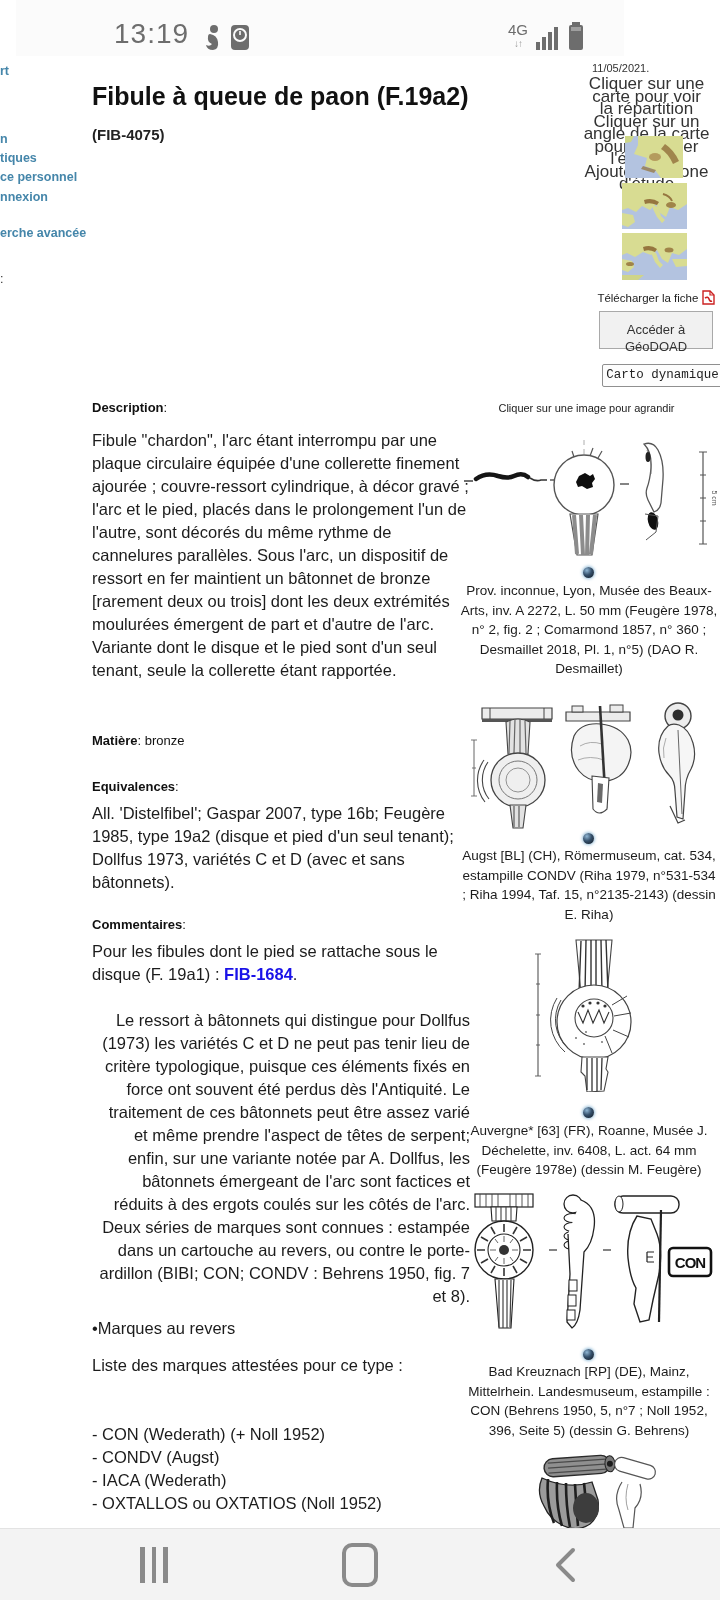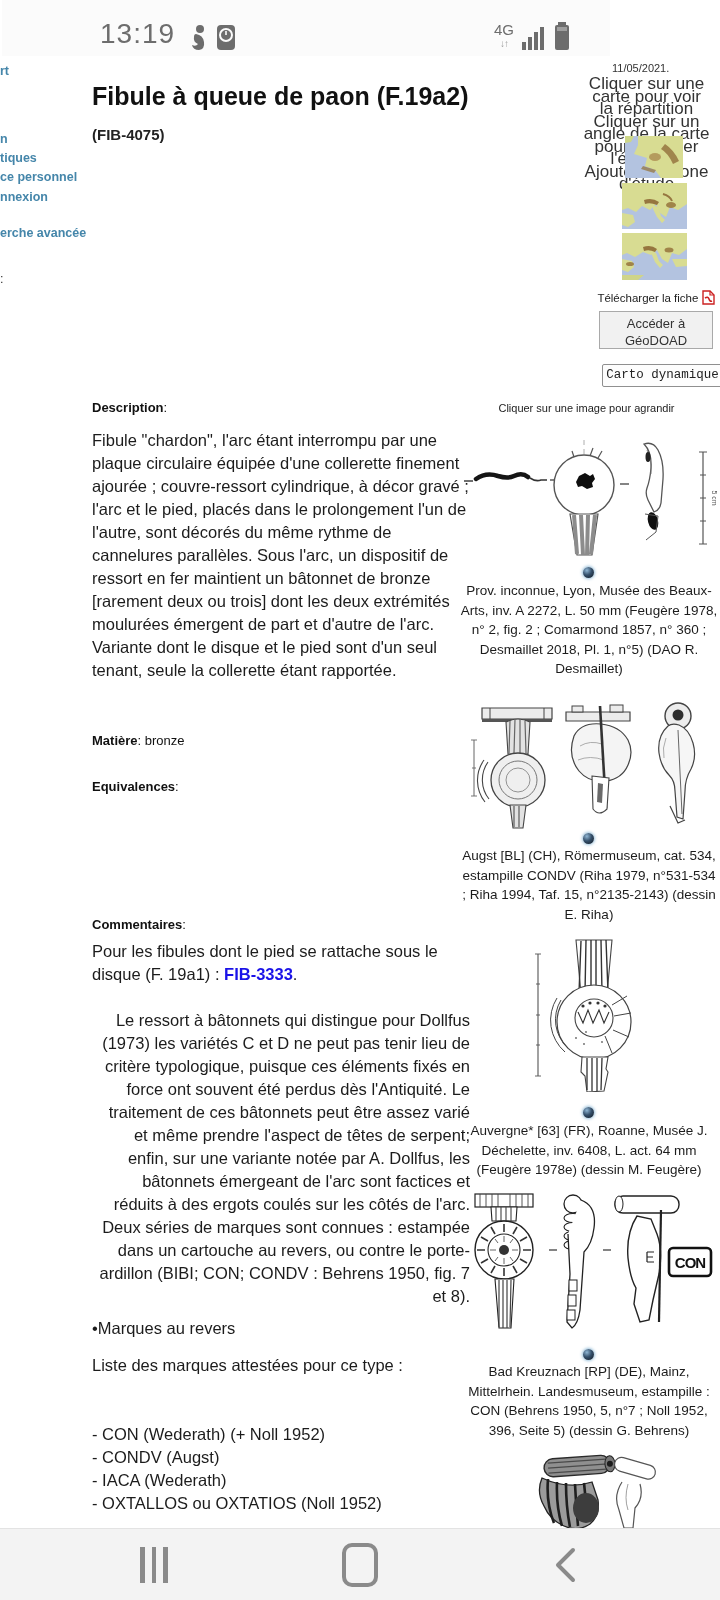--- a/index.html
+++ b/index.html
@@ -1,44 +1,44 @@
 <!DOCTYPE html>
 <html><head>
 <meta charset="utf-8">
 <style>
   html,body{margin:0;padding:0;background:#e9e9e9;}
   .screen{position:relative;width:720px;height:1600px;background:#ffffff;overflow:hidden;
           font-family:"Liberation Sans",sans-serif;color:#1c1c1c;}
 
   
-  .statusbar{position:absolute;left:2px;top:0;width:608px;height:56px;background:#fbfbfb;}
+  .statusbar{position:absolute;left:16px;top:0;width:608px;height:56px;background:#fbfbfb;}
   .clock{position:absolute;left:98px;top:18px;font-size:28px;font-weight:400;color:#6d6d6d;letter-spacing:1px;}
   .sb-icon{position:absolute;top:24px;}
   .sb-right{position:absolute;top:22px;right:40px;display:flex;align-items:flex-end;gap:8px;}
   .net4g{font-size:15px;font-weight:normal;color:#6d6d6d;line-height:12px;text-align:center;}
   .net4g .arrows{font-size:10px;letter-spacing:-1px;color:#9a9a9a;}
 
   
   .side-frag{position:absolute;left:0;font-size:12.5px;font-weight:bold;color:#4586aa;white-space:nowrap;}
   .side-colon{color:#333;font-weight:normal;}
 
   
   .title{position:absolute;left:92px;top:82px;font-size:25px;font-weight:bold;color:#111;}
   .subtitle{position:absolute;left:92px;top:126px;font-size:15px;font-weight:bold;color:#222;}
 
   
-  .mp-date{position:absolute;left:612px;top:62px;font-size:11px;color:#333;}
+  .mp-date{position:absolute;left:592px;top:62px;font-size:11px;color:#333;}
   .mp-instr{position:absolute;left:575px;top:78px;width:143px;text-align:center;
             font-size:17px;line-height:12.5px;color:#333;}
   .map-thumb{position:absolute;display:block;border:0;}
   .mp-download{position:absolute;left:592px;top:290px;width:128px;text-align:center;
                font-size:11.5px;color:#222;}
   .btn-geodoad{position:absolute;left:599px;top:311px;width:114px;height:38px;
                background:#f1f1f1;border:1px solid #a9a9a9;font-size:13px;line-height:17px;
-               text-align:center;color:#333;padding-top:3px;box-sizing:border-box;}
+               text-align:center;color:#333;padding-top:9px;box-sizing:border-box;}
   .btn-carto{position:absolute;left:602px;top:364px;width:121px;height:23px;
              background:#fdfdfd;border:1px solid #8f8f8f;border-radius:2px;font-size:12.5px;
              text-align:center;color:#222;line-height:21px;box-sizing:border-box;font-family:Liberation Mono, monospace;}
 
   
   .a-label{position:absolute;left:92px;font-size:13px;font-weight:bold;color:#111;}
   .a-label .colon{font-weight:normal;}
   .a-par{position:absolute;left:92px;width:378px;font-size:16.5px;line-height:23px;color:#1c1c1c;}
   .prewrap{white-space:pre-line;text-align:right;}
   .fib-link{color:#1a12e8;font-weight:bold;text-decoration:none;}
@@ -164,26 +164,27 @@
   </div>
   <div class="a-par" style="top:429px">Fibule "chardon", l'arc étant interrompu par une plaque circulaire équipée d'une collerette finement ajourée ; couvre-ressort cylindrique, à décor gravé ; l'arc et le pied, placés dans le prolongement l'un de l'autre, sont décorés du même rythme de cannelures parallèles. Sous l'arc, un dispositif de ressort en fer maintient un bâtonnet de bronze [rarement deux ou trois] dont les deux extrémités moulurées émergent de part et d'autre de l'arc. Variante dont le disque et le pied sont d'un seul tenant, seule la collerette étant rapportée.</div>
 
   <div class="a-label" style="top:733px">
     <span>Matière</span><span class="colon">:</span><span class="colon"> bronze</span>
   </div>
 
   <div class="a-label" style="top:779px">
     <span>Equivalences</span><span class="colon">:</span>
   </div>
+  <div class="a-par" style="top:802px">All. 'Distelfibel'; Gaspar 2007, type 16b; Feugère 1985, type 19a2 (disque et pied d'un seul tenant); Dollfus 1973, variétés C et D (avec et sans bâtonnets).</div>
 
   <div class="a-label" style="top:917px">
     <span>Commentaires</span><span class="colon">:</span>
   </div>
   <div class="a-par" style="top:940px">
-    <span>Pour les fibules dont le pied se rattache sous le disque (F. 19a1) : </span><a href="#" class="fib-link">FIB-3333</a><span>.</span>
+    <span>Pour les fibules dont le pied se rattache sous le disque (F. 19a1) : </span><a href="#" class="fib-link">FIB-1684</a><span>.</span>
   </div>
   <div class="a-par prewrap" style="top:1009px">Le ressort à bâtonnets qui distingue pour Dollfus (1973) les variétés C et D ne peut pas tenir lieu de critère typologique, puisque ces éléments fixés en force ont souvent été perdus dès l'Antiquité. Le traitement de ces bâtonnets peut être assez varié et même prendre l'aspect de têtes de serpent; enfin, sur une variante notée par A. Dollfus, les bâtonnets émergeant de l'arc sont factices et réduits à des ergots coulés sur les côtés de l'arc.
 Deux séries de marques sont connues : estampée dans un cartouche au revers, ou contre le porte-ardillon (BIBI; CON; CONDV : Behrens 1950, fig. 7 et 8).</div>
 
   <div class="a-par" style="top:1354px">Liste des marques attestées pour ce type :</div>
   <div class="a-par" style="top:1317px">•Marques au revers</div>
   <div class="a-par" style="top:1423px">- CON (Wederath) (+ Noll 1952)</div>
   <div class="a-par" style="top:1469px">- IACA (Wederath)</div>
   <div class="a-par" style="top:1446px">- CONDV (Augst)</div>
   <div class="a-par" style="top:1492px">- OXTALLOS ou OXTATIOS (Noll 1952)</div>

